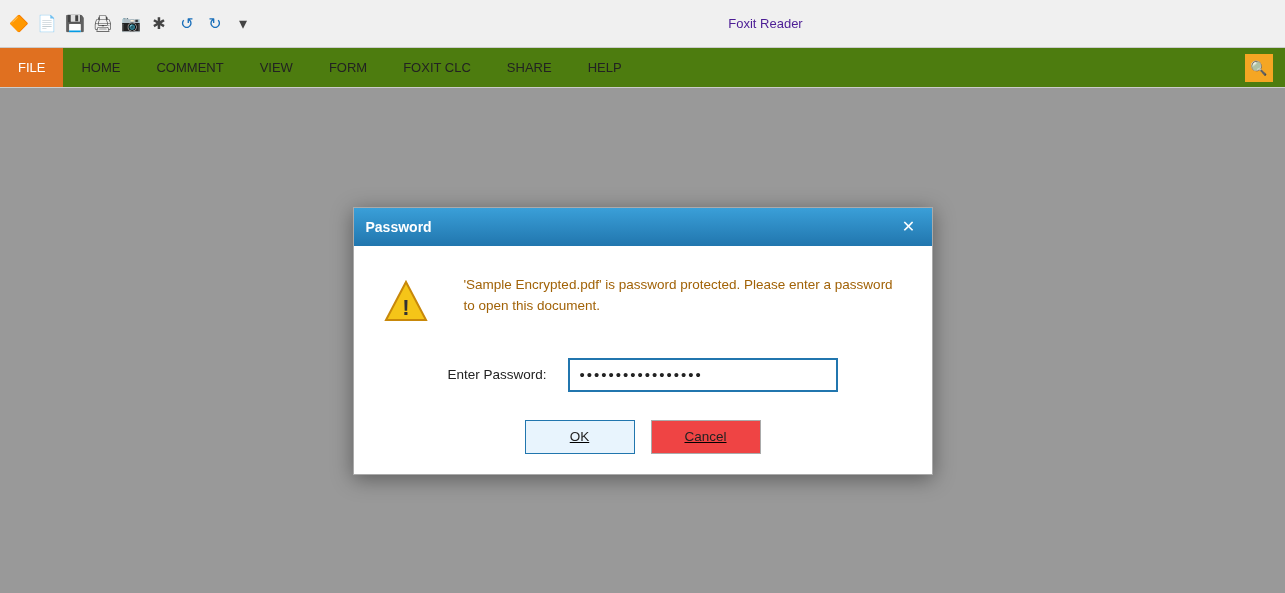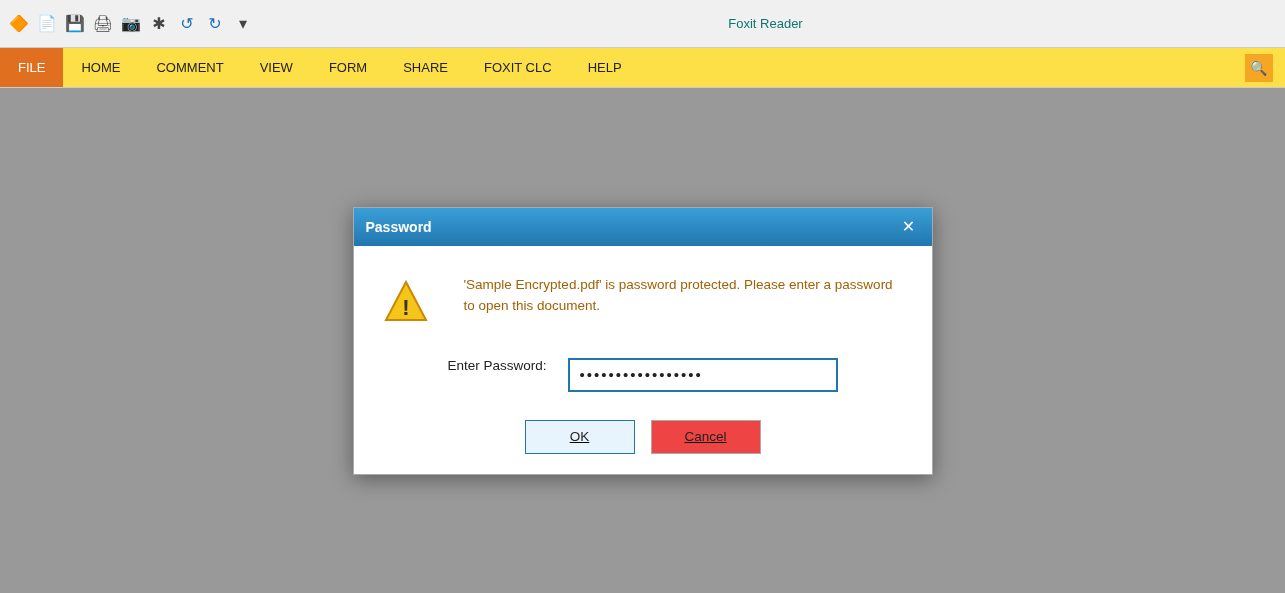--- a/index.html
+++ b/index.html
@@ -34,26 +34,26 @@
       font-size: 16px;
       cursor: pointer;
       color: #444;
     }
     .tb-icon.orange { color: #e07020; }
     .tb-icon.blue { color: #1a6fba; }
     .title-bar-title {
       flex: 1;
       text-align: center;
       font-size: 13px;
-      color: #0f766e;
+      color: #4c1d95;
     }
 
     
     .menu-bar {
-      background: #fde047;
+      background: #4d7c0f;
       height: 40px;
       display: flex;
       align-items: stretch;
       border-bottom: 1px solid #ccc;
       justify-content: space-between;
     }
     .menu-item {
       display: flex;
       align-items: center;
       padding: 0 18px;
@@ -152,21 +152,21 @@
     }
 
     .dialog-text {
       font-size: 13.5px;
       color: #a16207;
       line-height: 1.6;
       margin-left: 16px;
     }
     .password-row {
       display: flex;
-      align-items: flex-start;
+      align-items: center;
       justify-content: center;
       gap: 21px;
       margin-bottom: 28px;
     }
     .password-label {
       font-size: 13.5px;
       color: #222;
       white-space: nowrap;
     }
     .password-input {
@@ -227,22 +227,22 @@
   </div>
   <div class="title-bar-title">Foxit Reader</div>
 </div>
 
 <div class="menu-bar">
   <div class="menu-item active">FILE</div>
   <div class="menu-item">HOME</div>
   <div class="menu-item">COMMENT</div>
   <div class="menu-item">VIEW</div>
   <div class="menu-item">FORM</div>
+  <div class="menu-item">FOXIT CLC</div>
   <div class="menu-item">SHARE</div>
-  <div class="menu-item">FOXIT CLC</div>
   <div class="menu-item">HELP</div>
   <div class="menu-bar-right">
     <div class="search-box">🔍</div>
   </div>
 </div>
 
 <div class="main-area">
   <div class="dialog-overlay">
     <div class="dialog">
 

